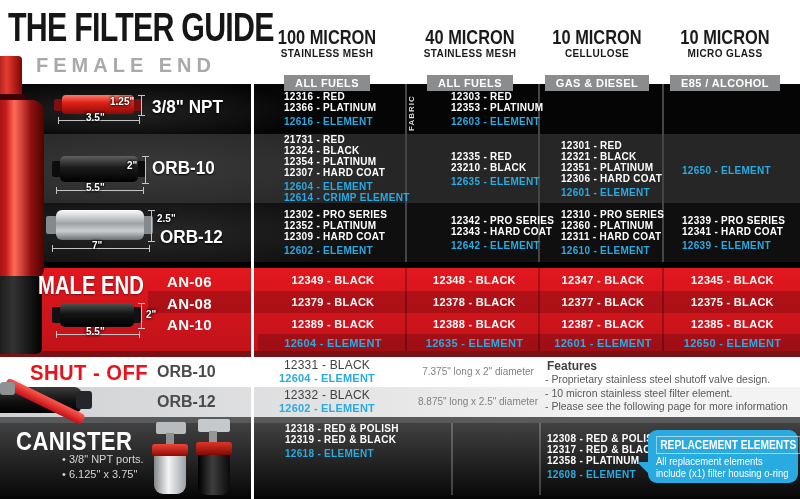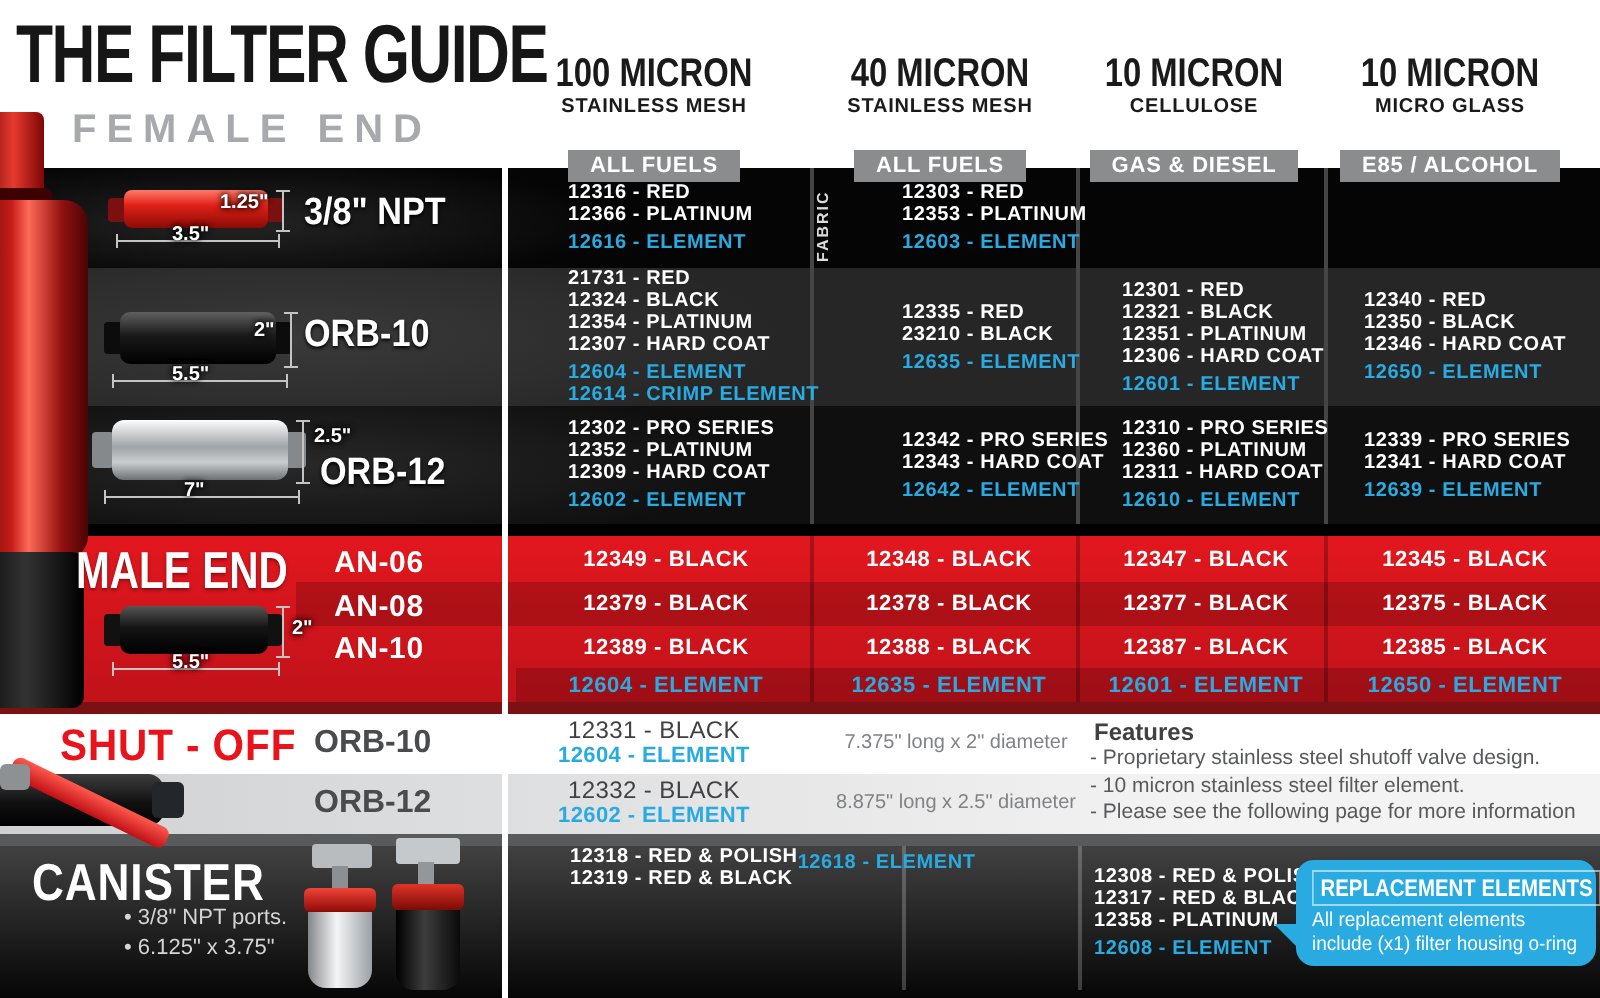--- a/index.html
+++ b/index.html
@@ -206,25 +206,20 @@
         <div class="pline">12301 - RED</div>
         <div class="pline">12321 - BLACK</div>
         <div class="pline">12351 - PLATINUM</div>
         <div class="pline">12306 - HARD COAT</div>
       </div>
     <div class="elems">
         <div class="eline">12601 - ELEMENT</div>
       </div>
   </div>
   <div class="fcell c4 r2">
-    <div>
-        <div class="pline">12340 - RED</div>
-        <div class="pline">12350 - BLACK</div>
-        <div class="pline">12346 - HARD COAT</div>
-      </div>
     <div class="elems">
         <div class="eline">12650 - ELEMENT</div>
       </div>
   </div>
 
   <div>
     <div class="abs" style="left:46px;top:216px;width:11px;height:18px;background:#86898c;border-radius:2px;z-index:3"></div>
     <div class="abs" style="left:142px;top:216px;width:11px;height:18px;background:#86898c;border-radius:2px;z-index:3"></div>
     <div class="abs" style="left:56px;top:210px;width:88px;height:30px;background:linear-gradient(180deg,#fdfdfd,#9fa3a6 45%,#caced1 70%,#6c7073);border-radius:6px;z-index:3"></div>
   </div>
@@ -356,21 +351,21 @@
     <div class="abs" style="left:152px;top:444px;width:36px;height:12px;background:linear-gradient(180deg,#f04438,#8e0a06);border-radius:3px;z-index:6"></div>
     <div class="abs" style="left:154px;top:456px;width:32px;height:38px;background:linear-gradient(90deg,#84878a,#f5f5f5 45%,#9aa0a5);border-radius:0 0 9px 9px;z-index:6"></div>
   </div>
   <div>
     <div class="abs" style="left:198px;top:419px;width:32px;height:13px;background:#c6c9cb;border-radius:2px;z-index:6"></div>
     <div class="abs" style="left:209px;top:431px;width:8px;height:12px;background:#94979a;z-index:6"></div>
     <div class="abs" style="left:196px;top:442px;width:36px;height:13px;background:linear-gradient(180deg,#e03428,#7c0a06);border-radius:3px;z-index:6"></div>
     <div class="abs" style="left:198px;top:455px;width:32px;height:40px;background:linear-gradient(90deg,#000,#3d3d3d 45%,#0a0a0a);border-radius:0 0 9px 9px;z-index:6"></div>
   </div>
 
-  <div class="abs" style="left:285px;top:423px;height:62px;display:flex;flex-direction:row;justify-content:flex-start;z-index:4">
+  <div class="abs" style="left:285px;top:423px;height:62px;display:flex;flex-direction:column;justify-content:flex-start;z-index:4">
     <div>
         <div class="pline">12318 - RED &amp; POLISH</div>
         <div class="pline">12319 - RED &amp; BLACK</div>
       </div>
     <div class="elems">
         <div class="eline">12618 - ELEMENT</div>
       </div>
   </div>
   <div class="abs" style="left:547px;top:423px;height:66px;display:flex;flex-direction:column;justify-content:center;z-index:4">
     <div>

